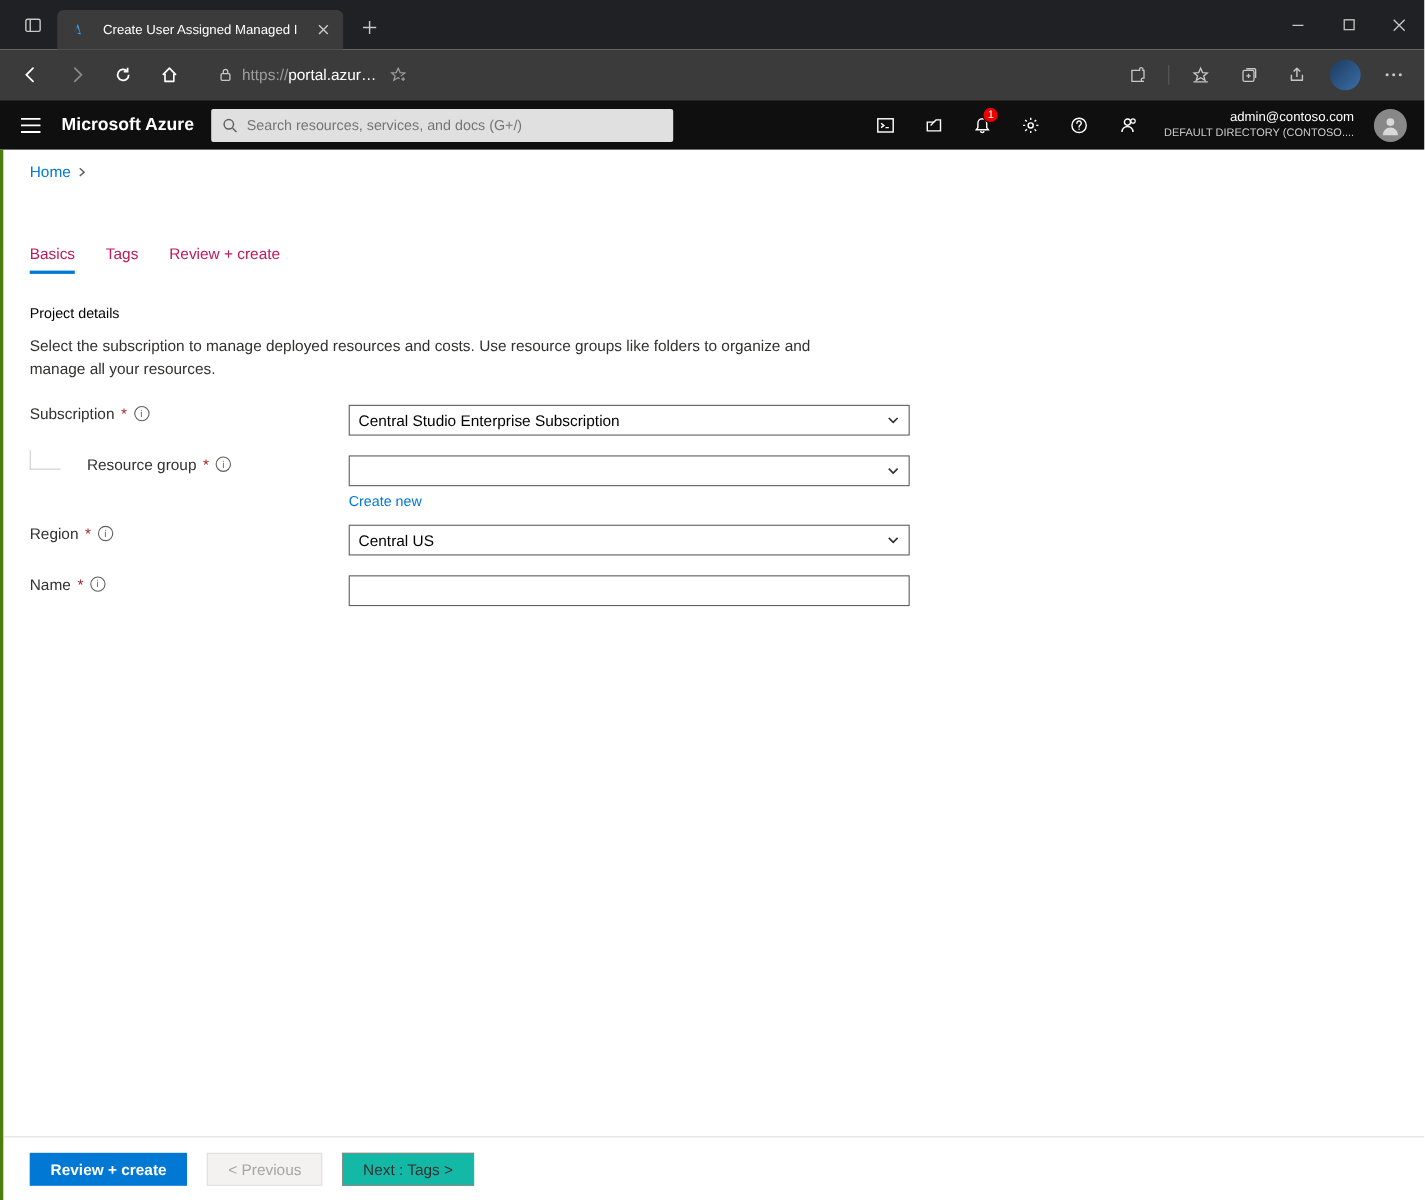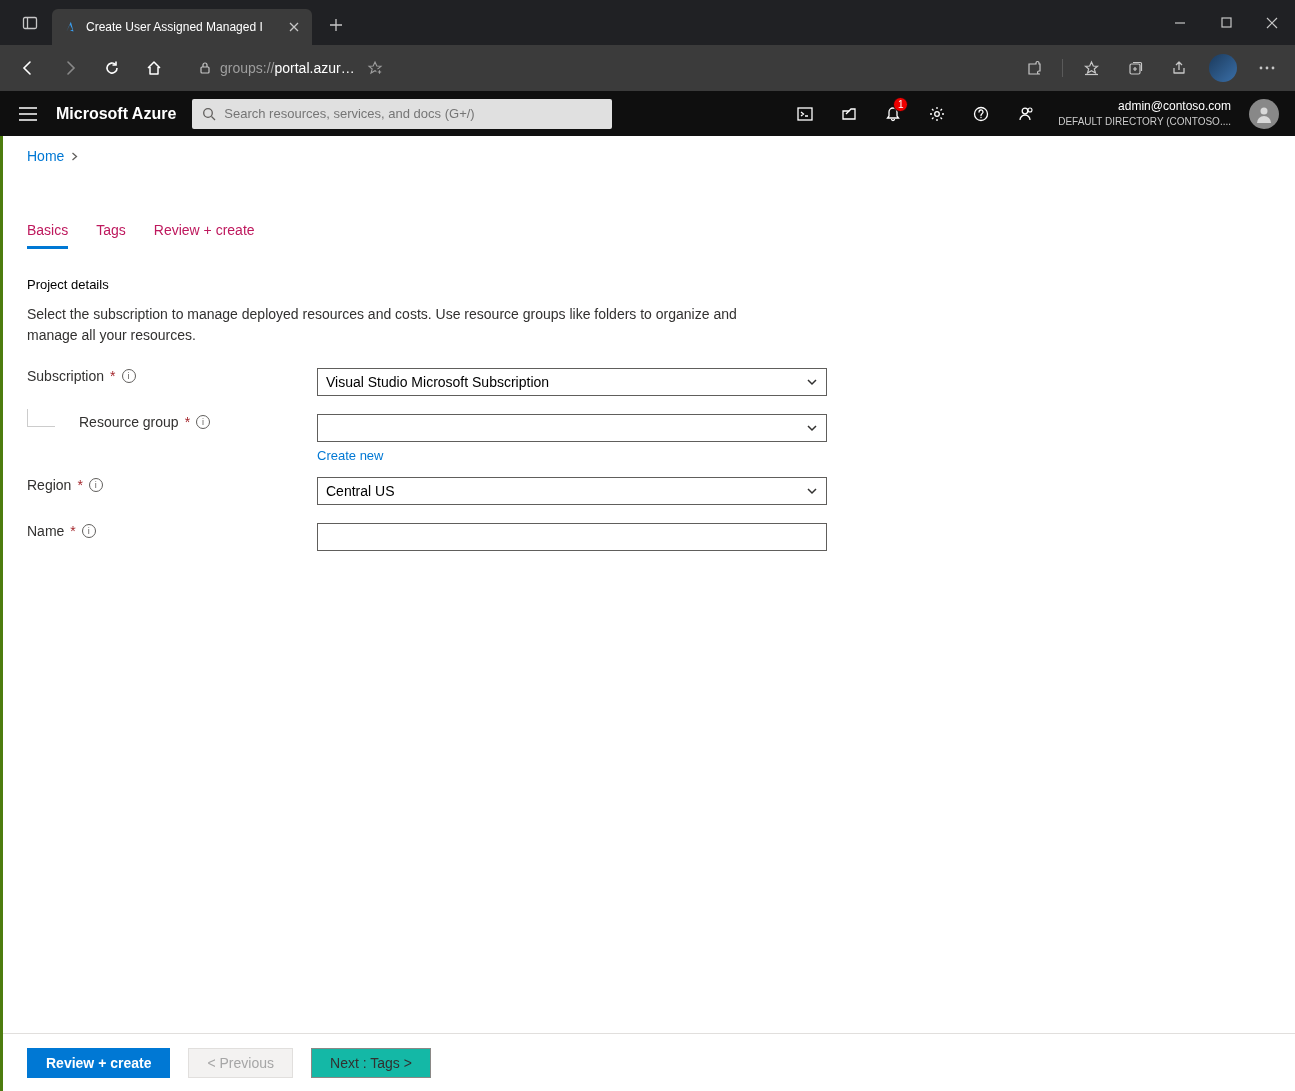--- a/index.html
+++ b/index.html
@@ -2,21 +2,21 @@
 <html><head>
   <meta charset="utf-8">
   <style>
     * { margin: 0; padding: 0; box-sizing: border-box; font-family: 'Segoe UI', Tahoma, sans-serif; }
     body { width: 1295px; height: 1091px; display: flex; flex-direction: column; background: #fff; overflow: hidden; }
 
     
     .titlebar { height: 45px; background: #202124; display: flex; align-items: flex-end; }
     .tab-strip { display: flex; align-items: flex-end; height: 100%; padding-left: 8px; gap: 0; }
     .sidebar-btn { width: 44px; height: 44px; display: flex; align-items: center; justify-content: center; color: #c7c7c7; }
-    .browser-tab { height: 36px; background: #3b3b3b; display: flex; align-items: center; padding: 0 10px; border-radius: 6px 6px 0 0; gap: 8px; min-width: 260px; }
+    .browser-tab { height: 36px; background: #3b3b3b; display: flex; align-items: center; padding: 0 10px; border-radius: 6px 6px 0 0; gap: 8px; min-width: 260px; text-align: center; }
     .tab-icon { width: 16px; height: 16px; display: flex; align-items: center; justify-content: center; }
     .tab-icon svg { width: 14px; height: 14px; }
     .tab-title { color: #fff; font-size: 12px; white-space: nowrap; overflow: hidden; text-overflow: ellipsis; flex: 1; }
     .tab-close { width: 16px; height: 16px; display: flex; align-items: center; justify-content: center; color: #c7c7c7; cursor: pointer; }
     .new-tab { width: 32px; height: 32px; display: flex; align-items: center; justify-content: center; color: #c7c7c7; margin-left: 8px; cursor: pointer; margin-bottom: 4px; }
     .win-controls { margin-left: auto; display: flex; height: 45px; }
     .win-btn { width: 46px; display: flex; align-items: center; justify-content: center; color: #c7c7c7; cursor: pointer; }
 
     
     .urlbar-row { height: 46px; background: #3b3b3b; display: flex; align-items: center; padding: 0 8px; gap: 2px; }
@@ -151,21 +151,21 @@
         <path d="M3 9 L9 3 L15 9 M5 8 V15 H13 V8" stroke="#fff" stroke-width="1.5" fill="none" stroke-linejoin="round"></path>
       </svg>
     </div>
   <div class="url-box">
     <span>
         <svg width="14" height="14" viewBox="0 0 14 14">
           <rect x="3" y="6" width="8" height="6" rx="1" stroke="#c7c7c7" stroke-width="1.2" fill="none"></rect>
           <path d="M5 6 V4 a2 2 0 0 1 4 0 V6" stroke="#c7c7c7" stroke-width="1.2" fill="none"></path>
         </svg>
       </span>
-    <span class="url-text"><span class="dim">groups://</span><span>portal.azur…</span></span>
+    <span class="url-text"><span class="dim">https://</span><span>portal.azur…</span></span>
     <span class="nav-ico" style="width:24px">
         <svg width="16" height="16" viewBox="0 0 16 16">
           <path d="M8 2 L9.8 6 L14 6.3 L10.8 9 L12 13 L8 10.7 L4 13 L5.2 9 L2 6.3 L6.2 6 Z" stroke="#9e9e9e" stroke-width="1.1" fill="none"></path>
           <circle cx="12.5" cy="12" r="3.2" fill="#3b3b3b"></circle>
           <path d="M12.5 10.3 V13.7 M10.8 12 H14.2" stroke="#9e9e9e" stroke-width="1.1"></path>
         </svg>
       </span>
   </div>
   <div class="url-right">
     <div class="nav-ico">
@@ -292,21 +292,21 @@
     <p class="section-desc">Select the subscription to manage deployed resources and costs. Use resource groups like folders to organize and manage all your resources.</p>
 
     <div class="form-row">
       <div class="form-label-col">
         <span>Subscription</span>
         <span class="req">*</span>
         <span class="info-ico">i</span>
       </div>
       <div class="field-col">
         <div class="dropdown">
-          <span>Visual Studio Microsoft Subscription</span>
+          <span>Central Studio Enterprise Subscription</span>
           <span>
               <svg width="12" height="12" viewBox="0 0 12 12">
                 <path d="M2 4 L6 8 L10 4" stroke="#323130" stroke-width="1.5" fill="none"></path>
               </svg>
             </span>
         </div>
       </div>
     </div>
 
     <div class="form-row indented">

